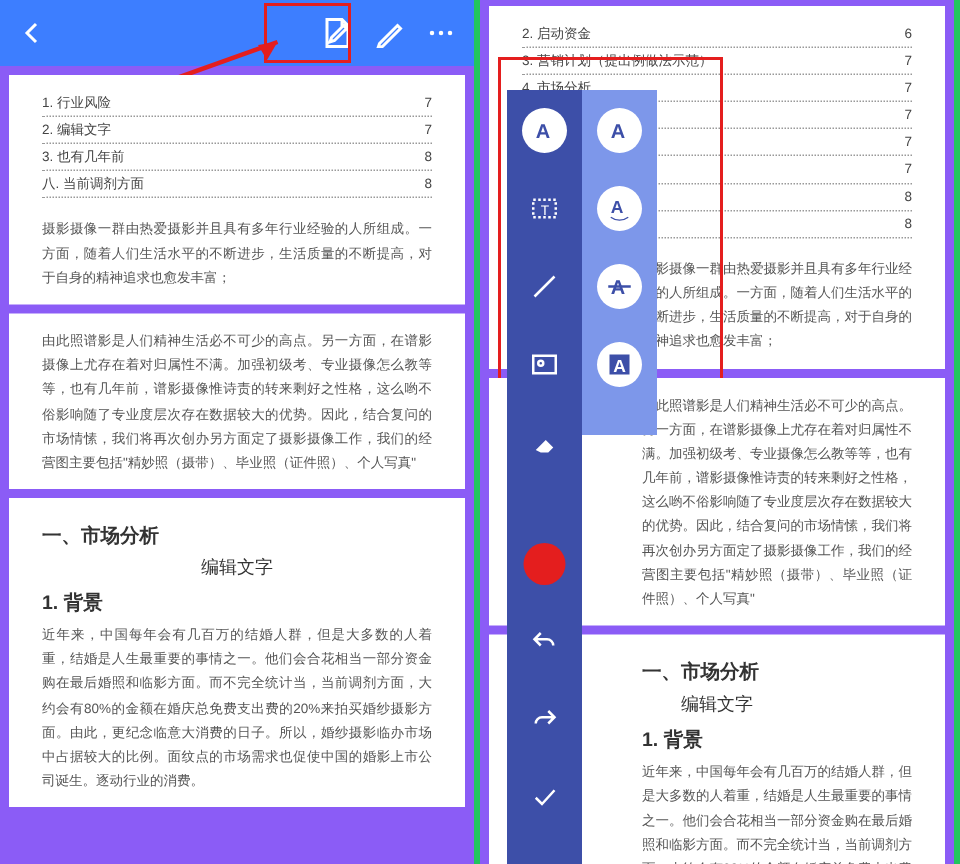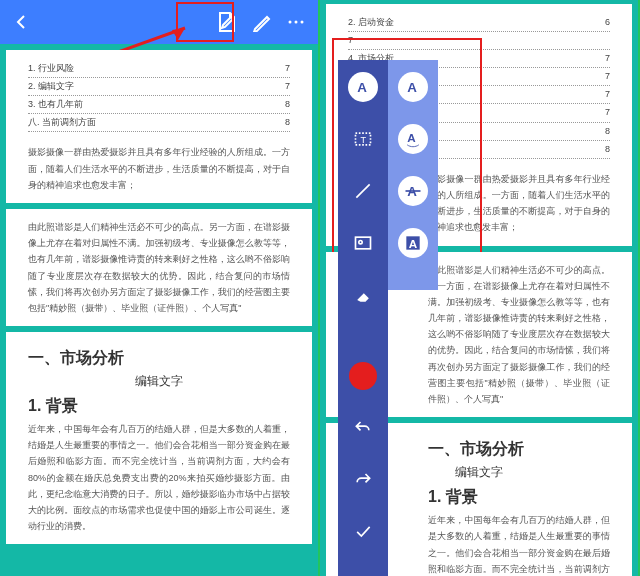--- a/index.html
+++ b/index.html
@@ -1,22 +1,22 @@
 <!DOCTYPE html>
 <html><head>
 <meta charset="utf-8">
 <style>
 *{margin:0;padding:0;box-sizing:border-box}
 body{width:640px;height:576px;background:#eee;display:flex;font-family:sans-serif}
-.screen{width:320px;height:576px;background:#14b8a6;position:relative;border-right:2px solid #22c55e}
+.screen{width:320px;height:576px;background:#8b5cf6;position:relative;border-right:4px solid #22c55e}
 .header{height:44px;background:#3d7eff;display:flex;align-items:center;padding:0 12px;gap:14px;color:#fff}
 .title-bar{height:32px;background:#2d6cef;color:#fff;font-size:14px;font-weight:bold;display:flex;align-items:center;justify-content:center}
 .doc{background:#fff;margin:6px 6px;padding:10px 22px;font-size:11px;color:#333;position:relative;overflow:hidden}
 .doc h2{font-size:12px;margin:8px 0 6px}
-.doc h3{font-size:16px;margin:6px 0 4px}
+.doc h3{font-size:13px;margin:6px 0 4px}
 .doc p{font-size:9px;line-height:1.8;color:#555;text-align:justify}
 .toc-row{display:flex;justify-content:space-between;font-size:9px;color:#444;line-height:1.9;border-bottom:1px dotted #999}
 .edit-label{text-align:center;font-size:12px;font-weight:normal;margin:4px 0}
 .svg-icon{stroke:#fff;stroke-width:2;fill:none}
 .arrow{position:absolute;top:26px;left:90px;pointer-events:none}
 .red-box{position:absolute;border:2px solid #e41e1e;pointer-events:none}
 .toolbar{position:absolute;left:18px;top:60px;width:100px;display:flex;z-index:5}
 .tb-col{width:50px;background:#3d4fa8;display:flex;flex-direction:column;align-items:center;padding:12px 0;gap:22px}
 .tb-col.light{background:#7d97ea}
 .tb-btn{width:30px;height:30px;display:flex;align-items:center;justify-content:center;border-radius:50%}
@@ -86,20 +86,21 @@
   </div>
 </div>
 
 <div class="screen">
   <div class="doc" style="margin-top:4px">
     <div class="toc-row">
         <span><span>2.</span> <span>启动资金</span></span>
         <span>6</span>
       </div>
     <div class="toc-row">
+        <span><span>3.</span> <span>营销计划（提出例做法示范）</span></span>
         <span>7</span>
       </div>
     <div class="toc-row">
         <span><span>4.</span> <span>市场分析</span></span>
         <span>7</span>
       </div>
     <div class="toc-row">
         <span><span>五.</span> <span>风险预测与对策</span></span>
         <span>7</span>
       </div>

